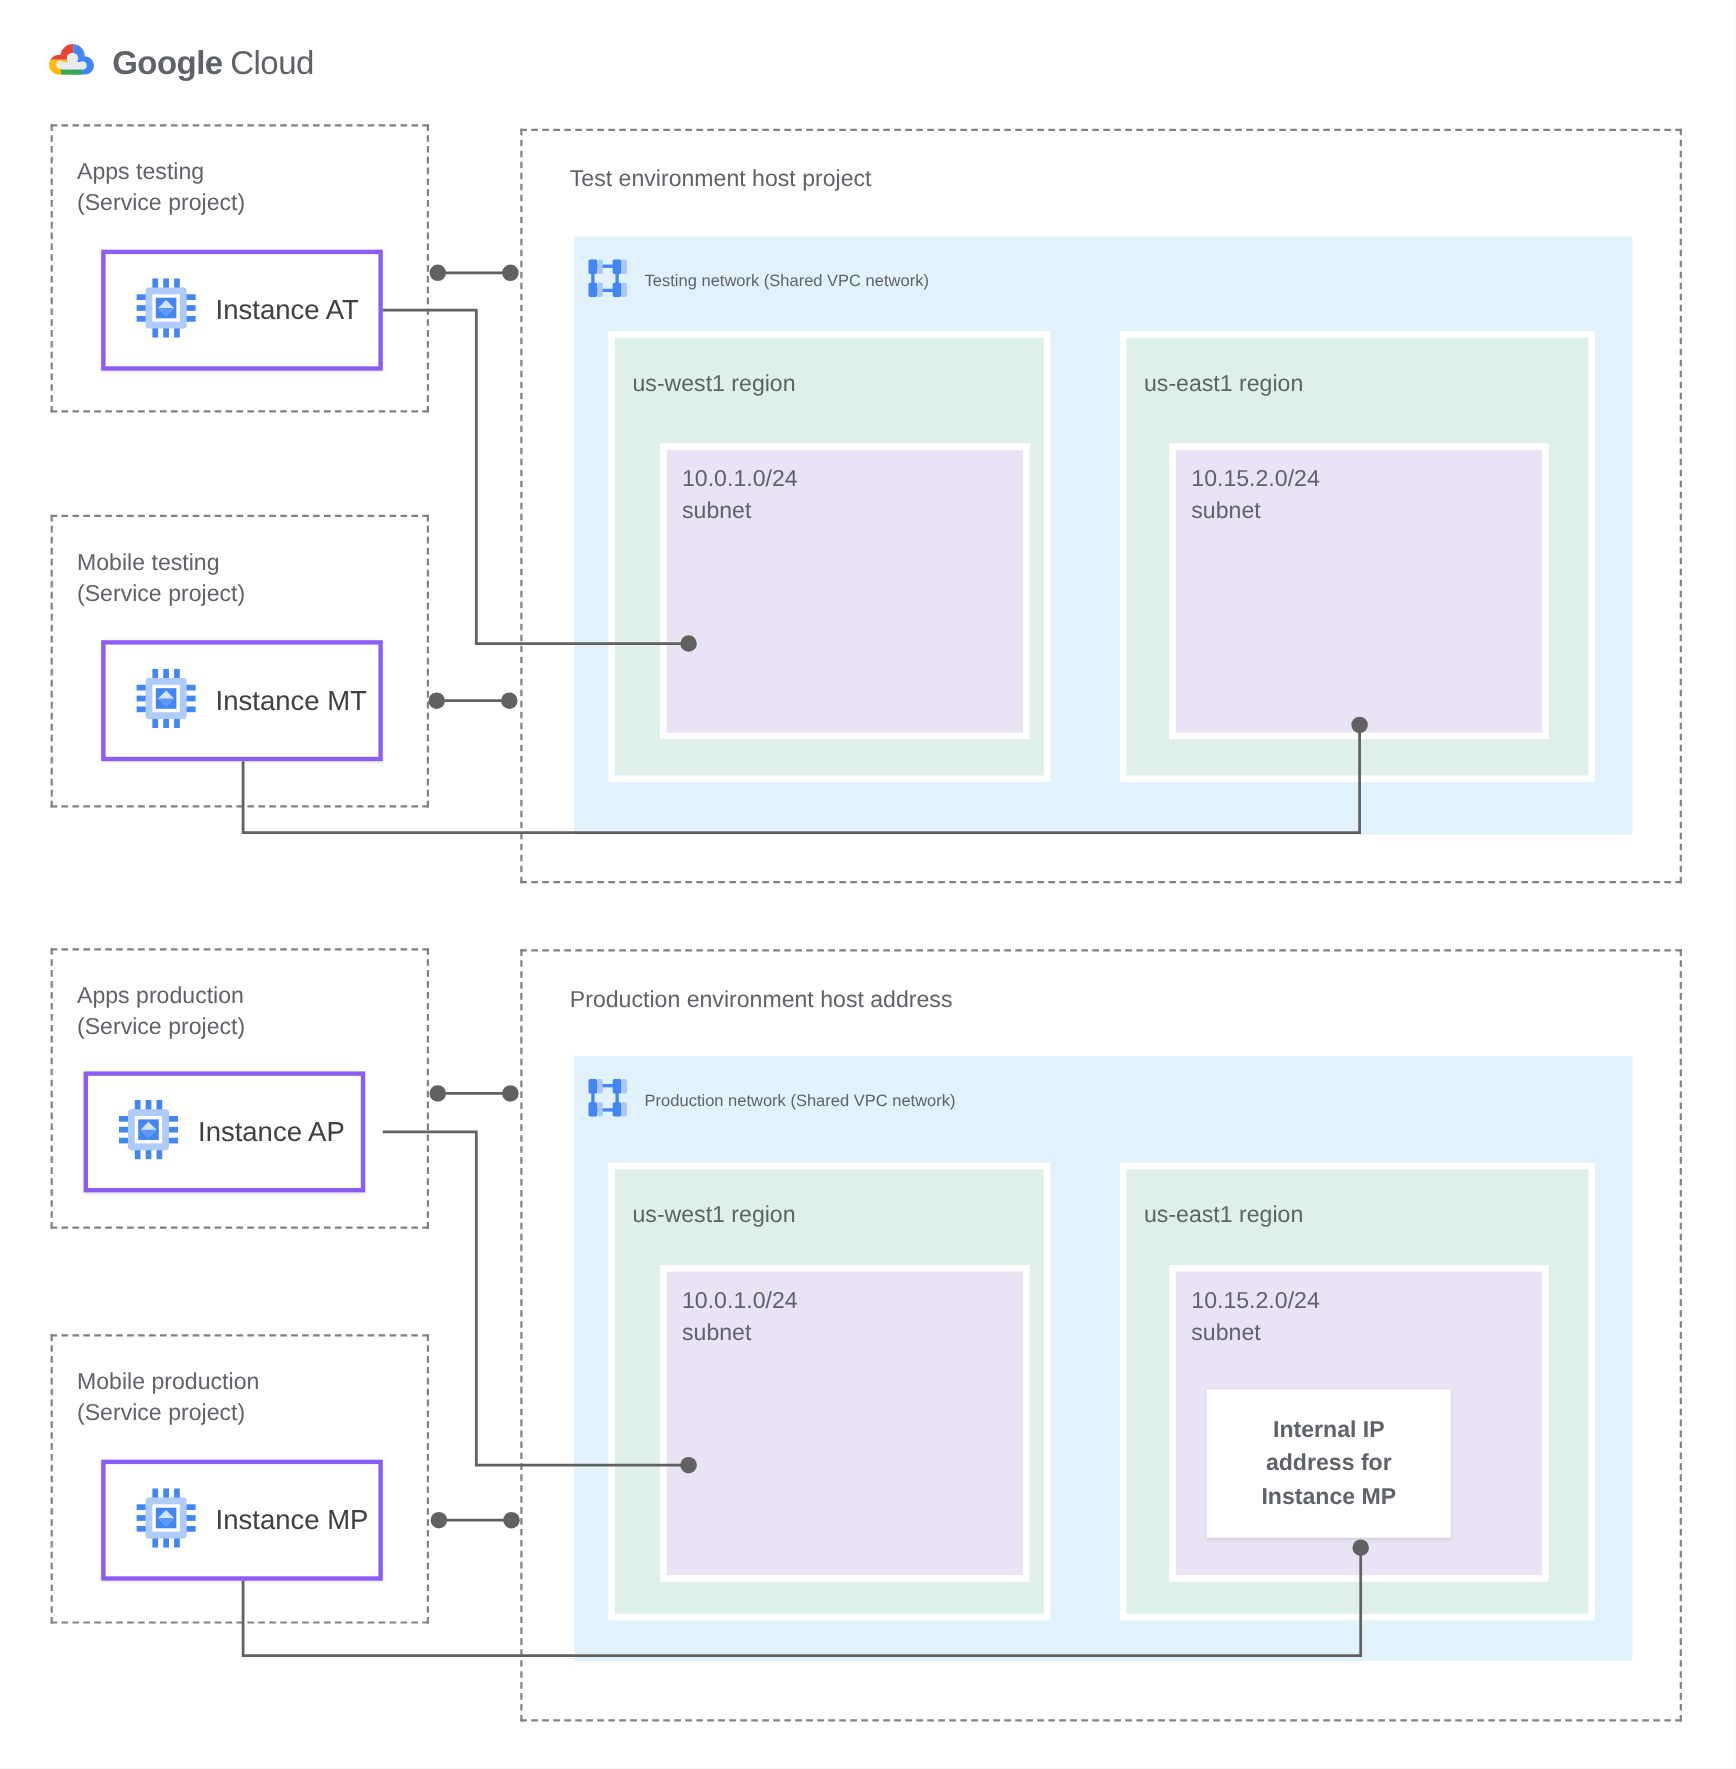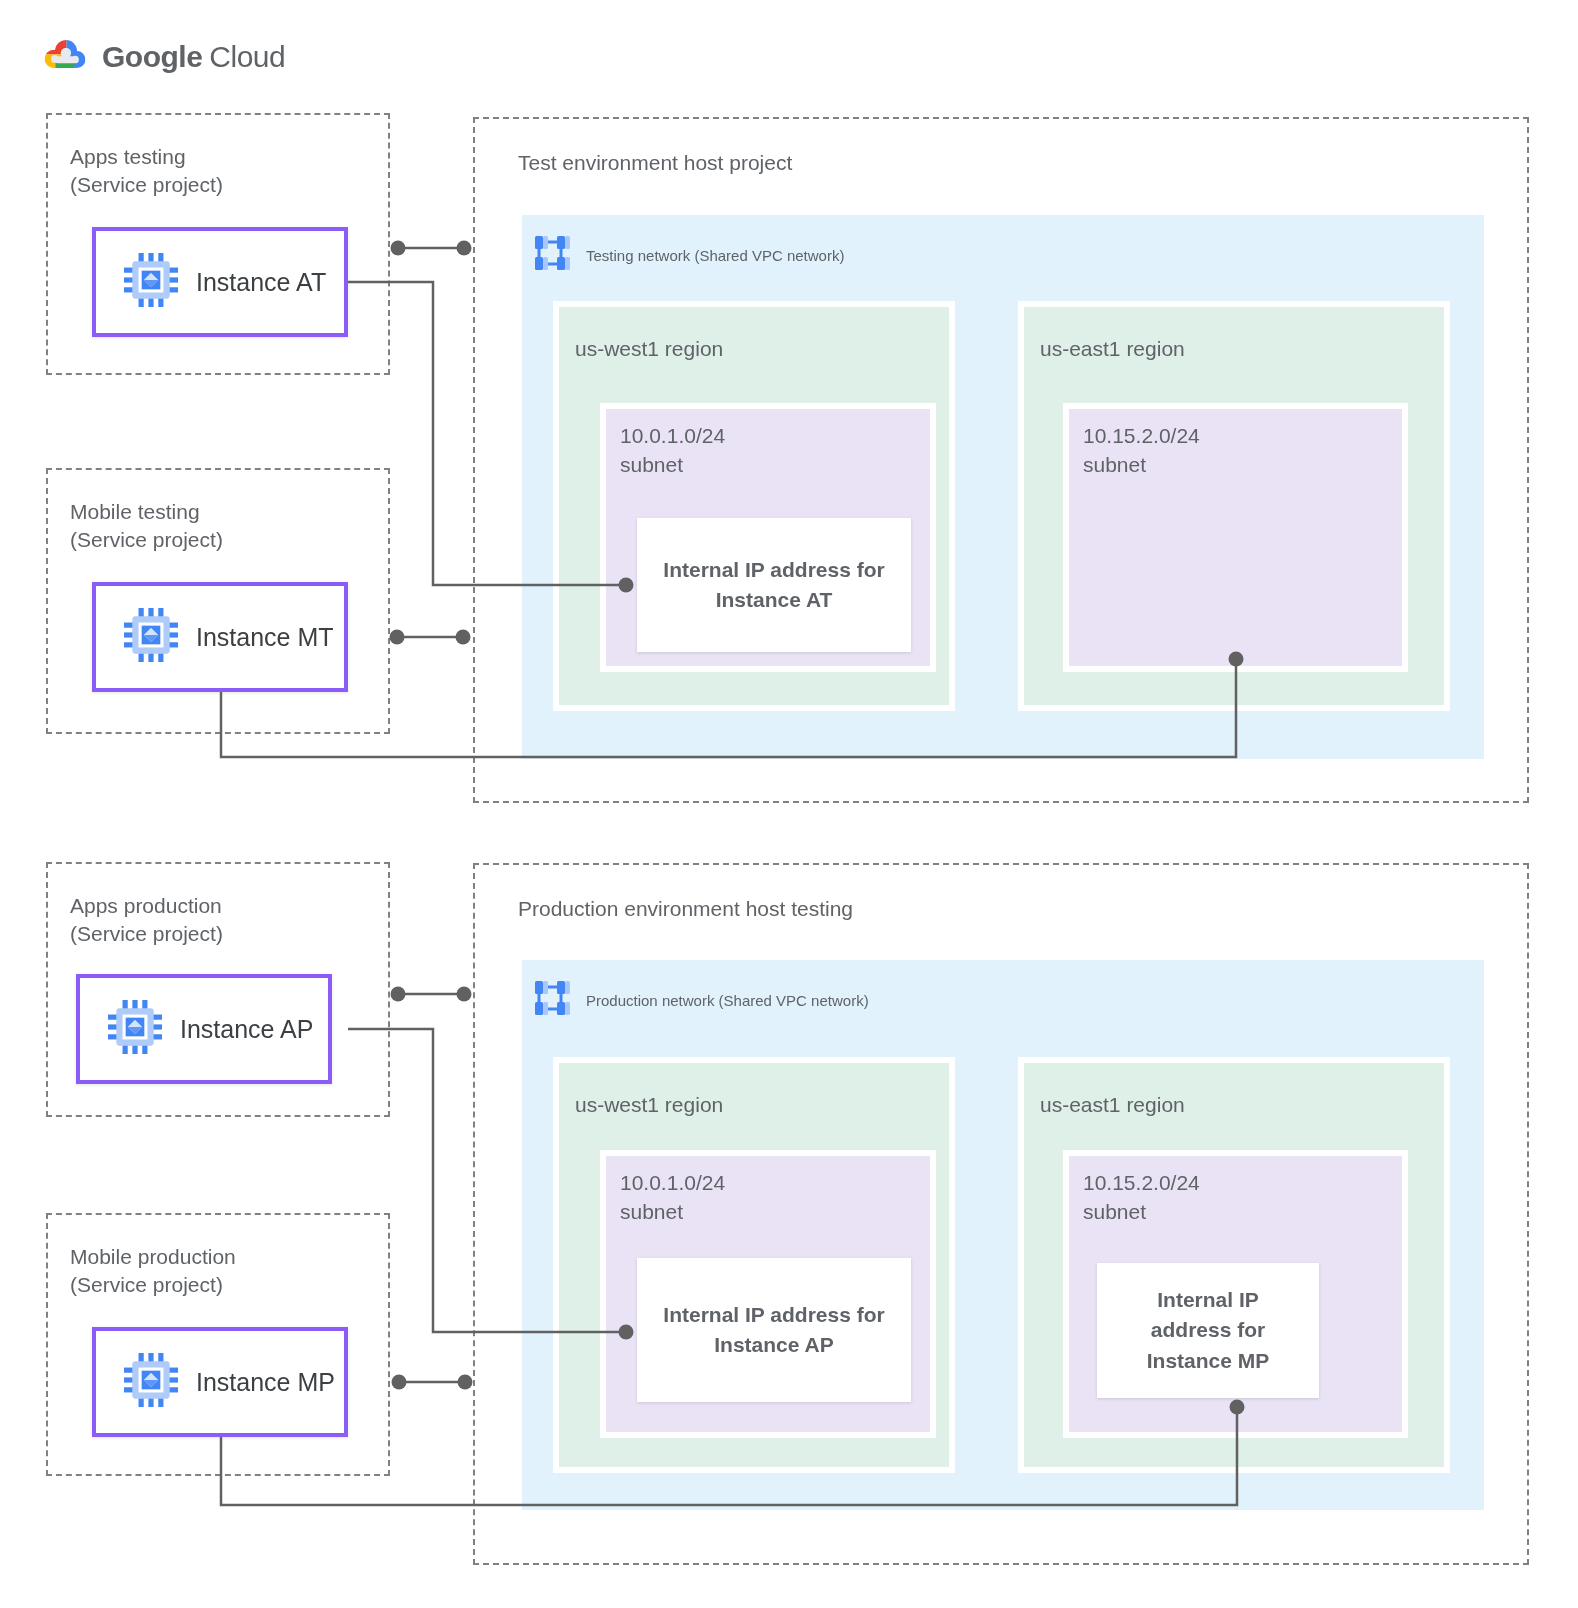--- a/index.html
+++ b/index.html
@@ -157,38 +157,37 @@
       <div>subnet</div>
     </div>
   </div>
   <div class="subnet sn-te">
     <div class="sn-label">
       <div>10.15.2.0/24</div>
       <div>subnet</div>
     </div>
   </div>
 
-  <div class="ipbox ip-tw">Internal IP address for Instance AT</div>
 
   <div class="dashed sp3">
     <div class="sp-label">
       <div>Apps production</div>
       <div>(Service project)</div>
     </div>
   </div>
 
   <div class="dashed sp4">
     <div class="sp-label">
       <div>Mobile production</div>
       <div>(Service project)</div>
     </div>
   </div>
 
   <div class="dashed host-prod">
-    <div class="host-label">Production environment host testing</div>
+    <div class="host-label">Production environment host address</div>
   </div>
 
   <div class="network net-prod">
     <div class="net-header">
       <span>
         <svg width="40" height="40" viewBox="0 0 40 40">
           <rect x="9" y="9" width="22" height="22" fill="none" stroke="#4285F4" stroke-width="3"></rect>
           <g>
             <rect x="5" y="3" width="8" height="13" rx="1.5" fill="#4285F4"></rect>
               <rect x="13" y="3" width="5" height="13" rx="1.5" fill="#A8C7FA"></rect>
@@ -218,21 +217,20 @@
       <div>subnet</div>
     </div>
   </div>
   <div class="subnet sn-pe">
     <div class="sn-label">
       <div>10.15.2.0/24</div>
       <div>subnet</div>
     </div>
   </div>
 
-  <div class="ipbox ip-pw">Internal IP address for Instance AP</div>
   <div class="ipbox ip-pe">Internal IP address for Instance MP</div>
 
   <div class="card c-at">
     <span>
       <svg width="54" height="54" viewBox="0 0 52 52">
         <g fill="#4285F4">
           <rect x="14" y="0" width="5" height="9"></rect>
             <rect x="23.5" y="0" width="5" height="9"></rect>
             <rect x="33" y="0" width="5" height="9"></rect>
           <rect x="14" y="43" width="5" height="9"></rect>

